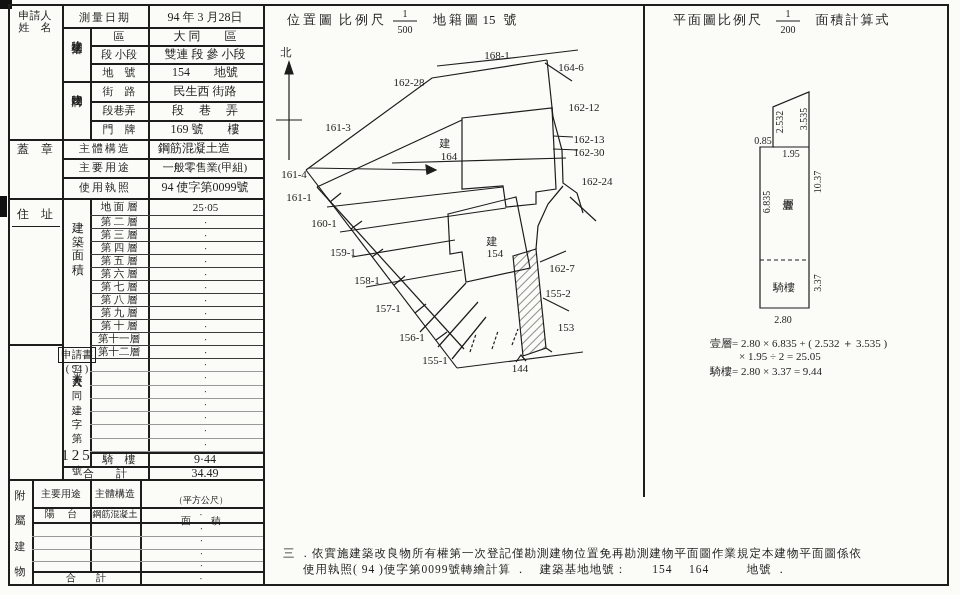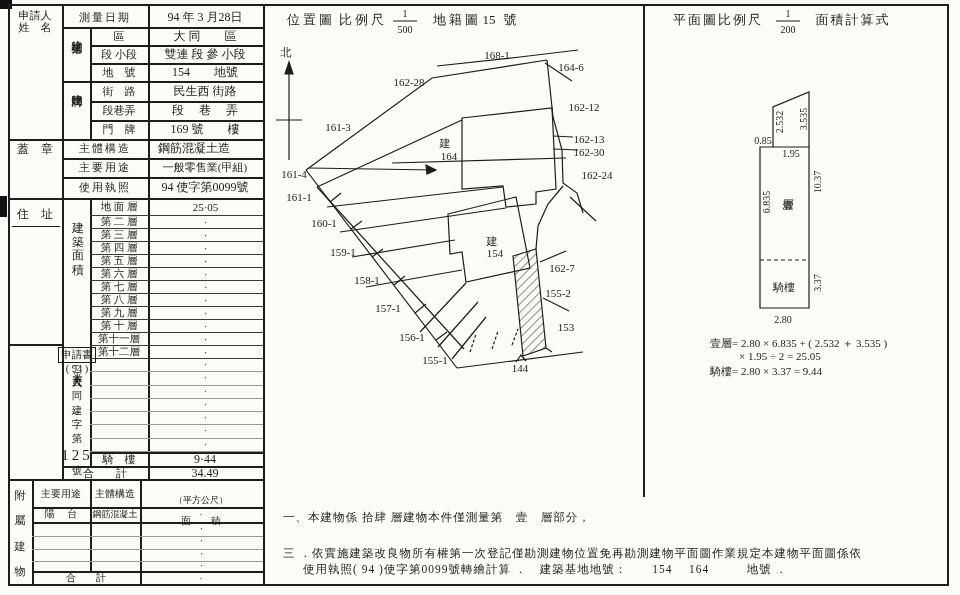--- a/index.html
+++ b/index.html
@@ -294,21 +294,21 @@
     <div>
         <span class="map-label" style="left: 286px; top: 52px;">北</span>
         <span class="map-label" style="left: 497px; top: 55px;">168-1</span>
         <span class="map-label" style="left: 571px; top: 67px;">164-6</span>
         <span class="map-label" style="left: 409px; top: 82px;">162-28</span>
         <span class="map-label" style="left: 584px; top: 107px;">162-12</span>
         <span class="map-label" style="left: 338px; top: 127px;">161-3</span>
         <span class="map-label" style="left: 589px; top: 139px;">162-13</span>
         <span class="map-label" style="left: 589px; top: 152px;">162-30</span>
         <span class="map-label" style="left: 294px; top: 174px;">161-4</span>
-        <span class="map-label" style="left: 597px; top: 175px;">162-24</span>
+        <span class="map-label" style="left: 597px; top: 181px;">162-24</span>
         <span class="map-label" style="left: 299px; top: 197px;">161-1</span>
         <span class="map-label" style="left: 324px; top: 223px;">160-1</span>
         <span class="map-label" style="left: 562px; top: 228px; margin-top: 40px;">162-7</span>
         <span class="map-label" style="left: 343px; top: 252px;">159-1</span>
         <span class="map-label" style="left: 367px; top: 280px;">158-1</span>
         <span class="map-label" style="left: 388px; top: 308px;">157-1</span>
         <span class="map-label" style="left: 558px; top: 293px;">155-2</span>
         <span class="map-label" style="left: 412px; top: 337px;">156-1</span>
         <span class="map-label" style="left: 566px; top: 327px;">153</span>
         <span class="map-label" style="left: 435px; top: 360px;">155-1</span>
@@ -327,18 +327,17 @@
     <span class="txt f10 rot" style="left:817px;top:182px;">10.37</span>
     <span class="txt f10 rot" style="left:817px;top:283px;">3.37</span>
     <span class="txt f10 ctr" style="left:783px;top:319px;">2.80</span>
     <span class="txt f11 vtxt" style="left:780px;top:190px;height:30px;">壹層</span>
     <span class="txt f11 ctr" style="left:784px;top:287px;">騎樓</span>
 
     <span class="txt f11" style="left:710px;top:336px;">壹層= 2.80 × 6.835 + ( 2.532 ＋ 3.535 )</span>
     <span class="txt f11" style="left:739px;top:350px;">× 1.95 ÷ 2 = 25.05</span>
     <span class="txt f11" style="left:710px;top:364px;">騎樓= 2.80 × 3.37 = 9.44</span>
 
-    <span class="txt" style="left:283px;top:510px;font-size:11.5px;letter-spacing:1px;">一、本建物係 拾肆 層建物本件僅測量第　壹　層部分，</span>
     <span class="txt" style="left:283px;top:546px;font-size:11.5px;letter-spacing:1px;">三 ．依實施建築改良物所有權第一次登記僅勘測建物位置免再勘測建物平面圖作業規定本建物平面圖係依</span>
     <span class="txt" style="left:303px;top:562px;font-size:11.5px;letter-spacing:1px;">使用執照( 94 )使字第0099號轉繪計算 ．　建築基地地號：　　154　 164　　　地號 ．</span>
 
   </div>
 </div>
 
 </body></html>

